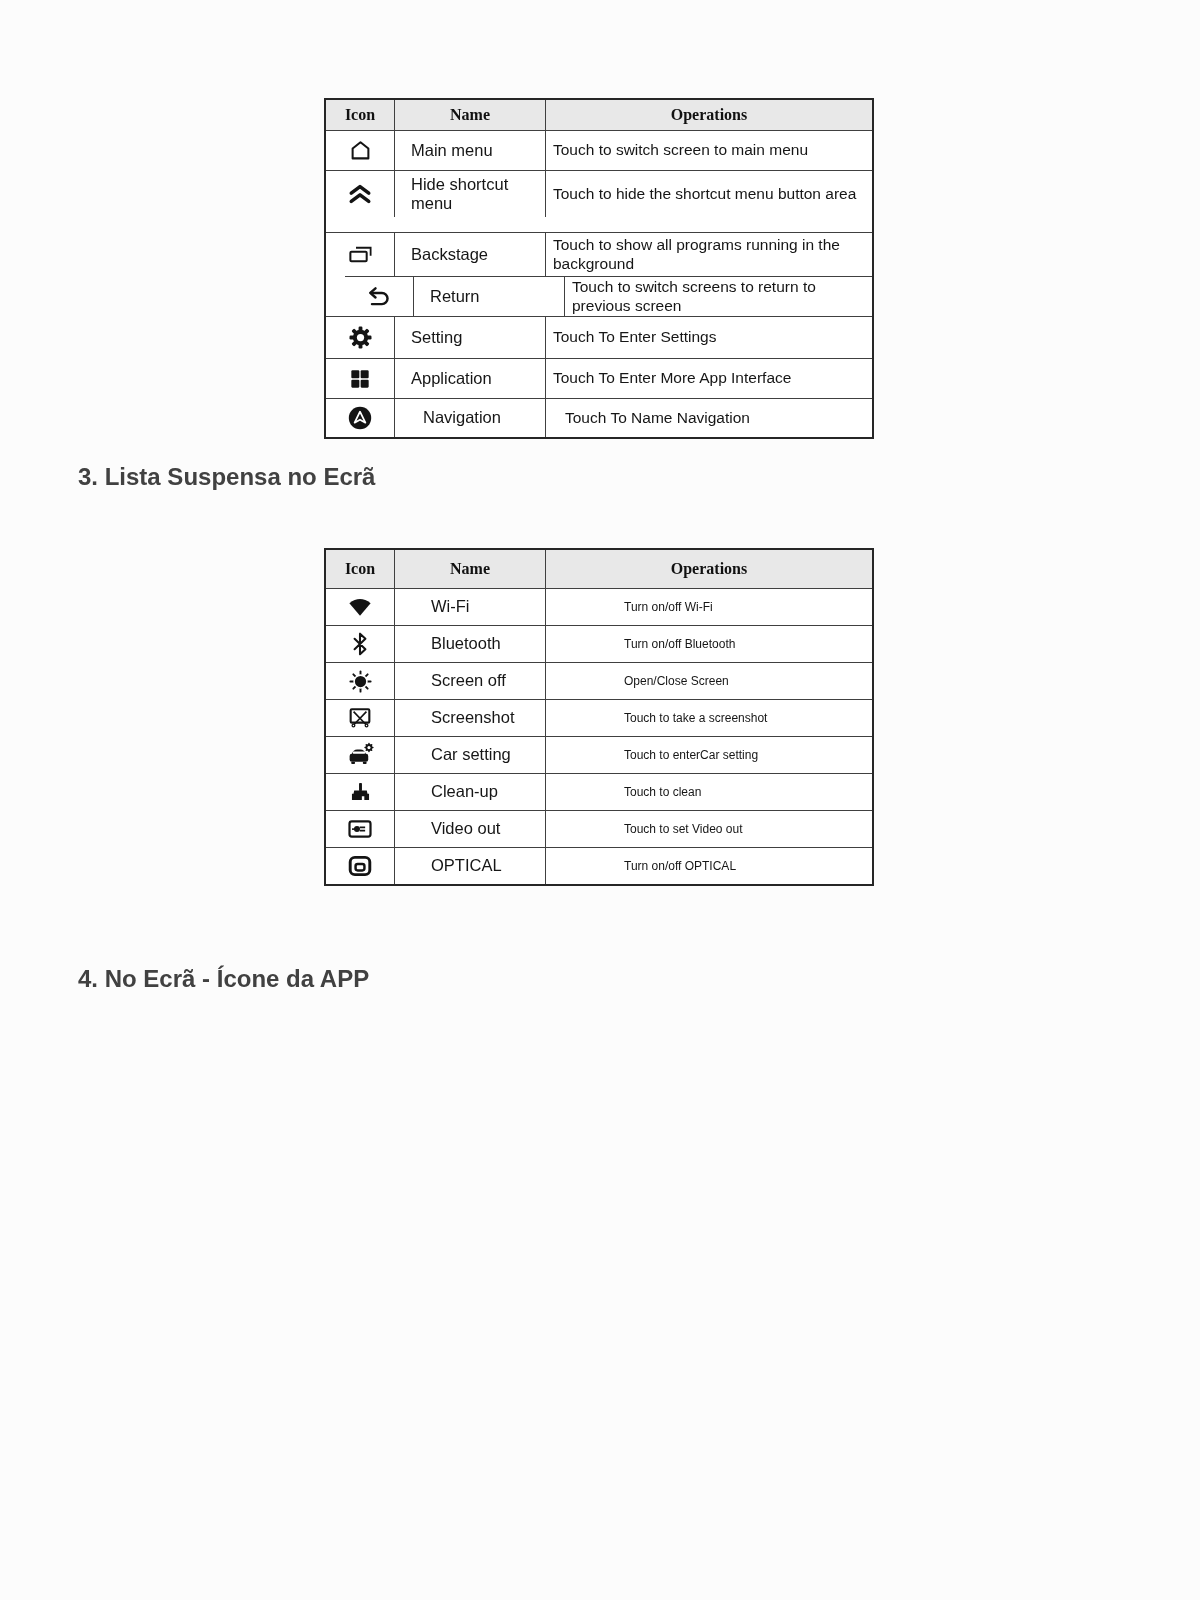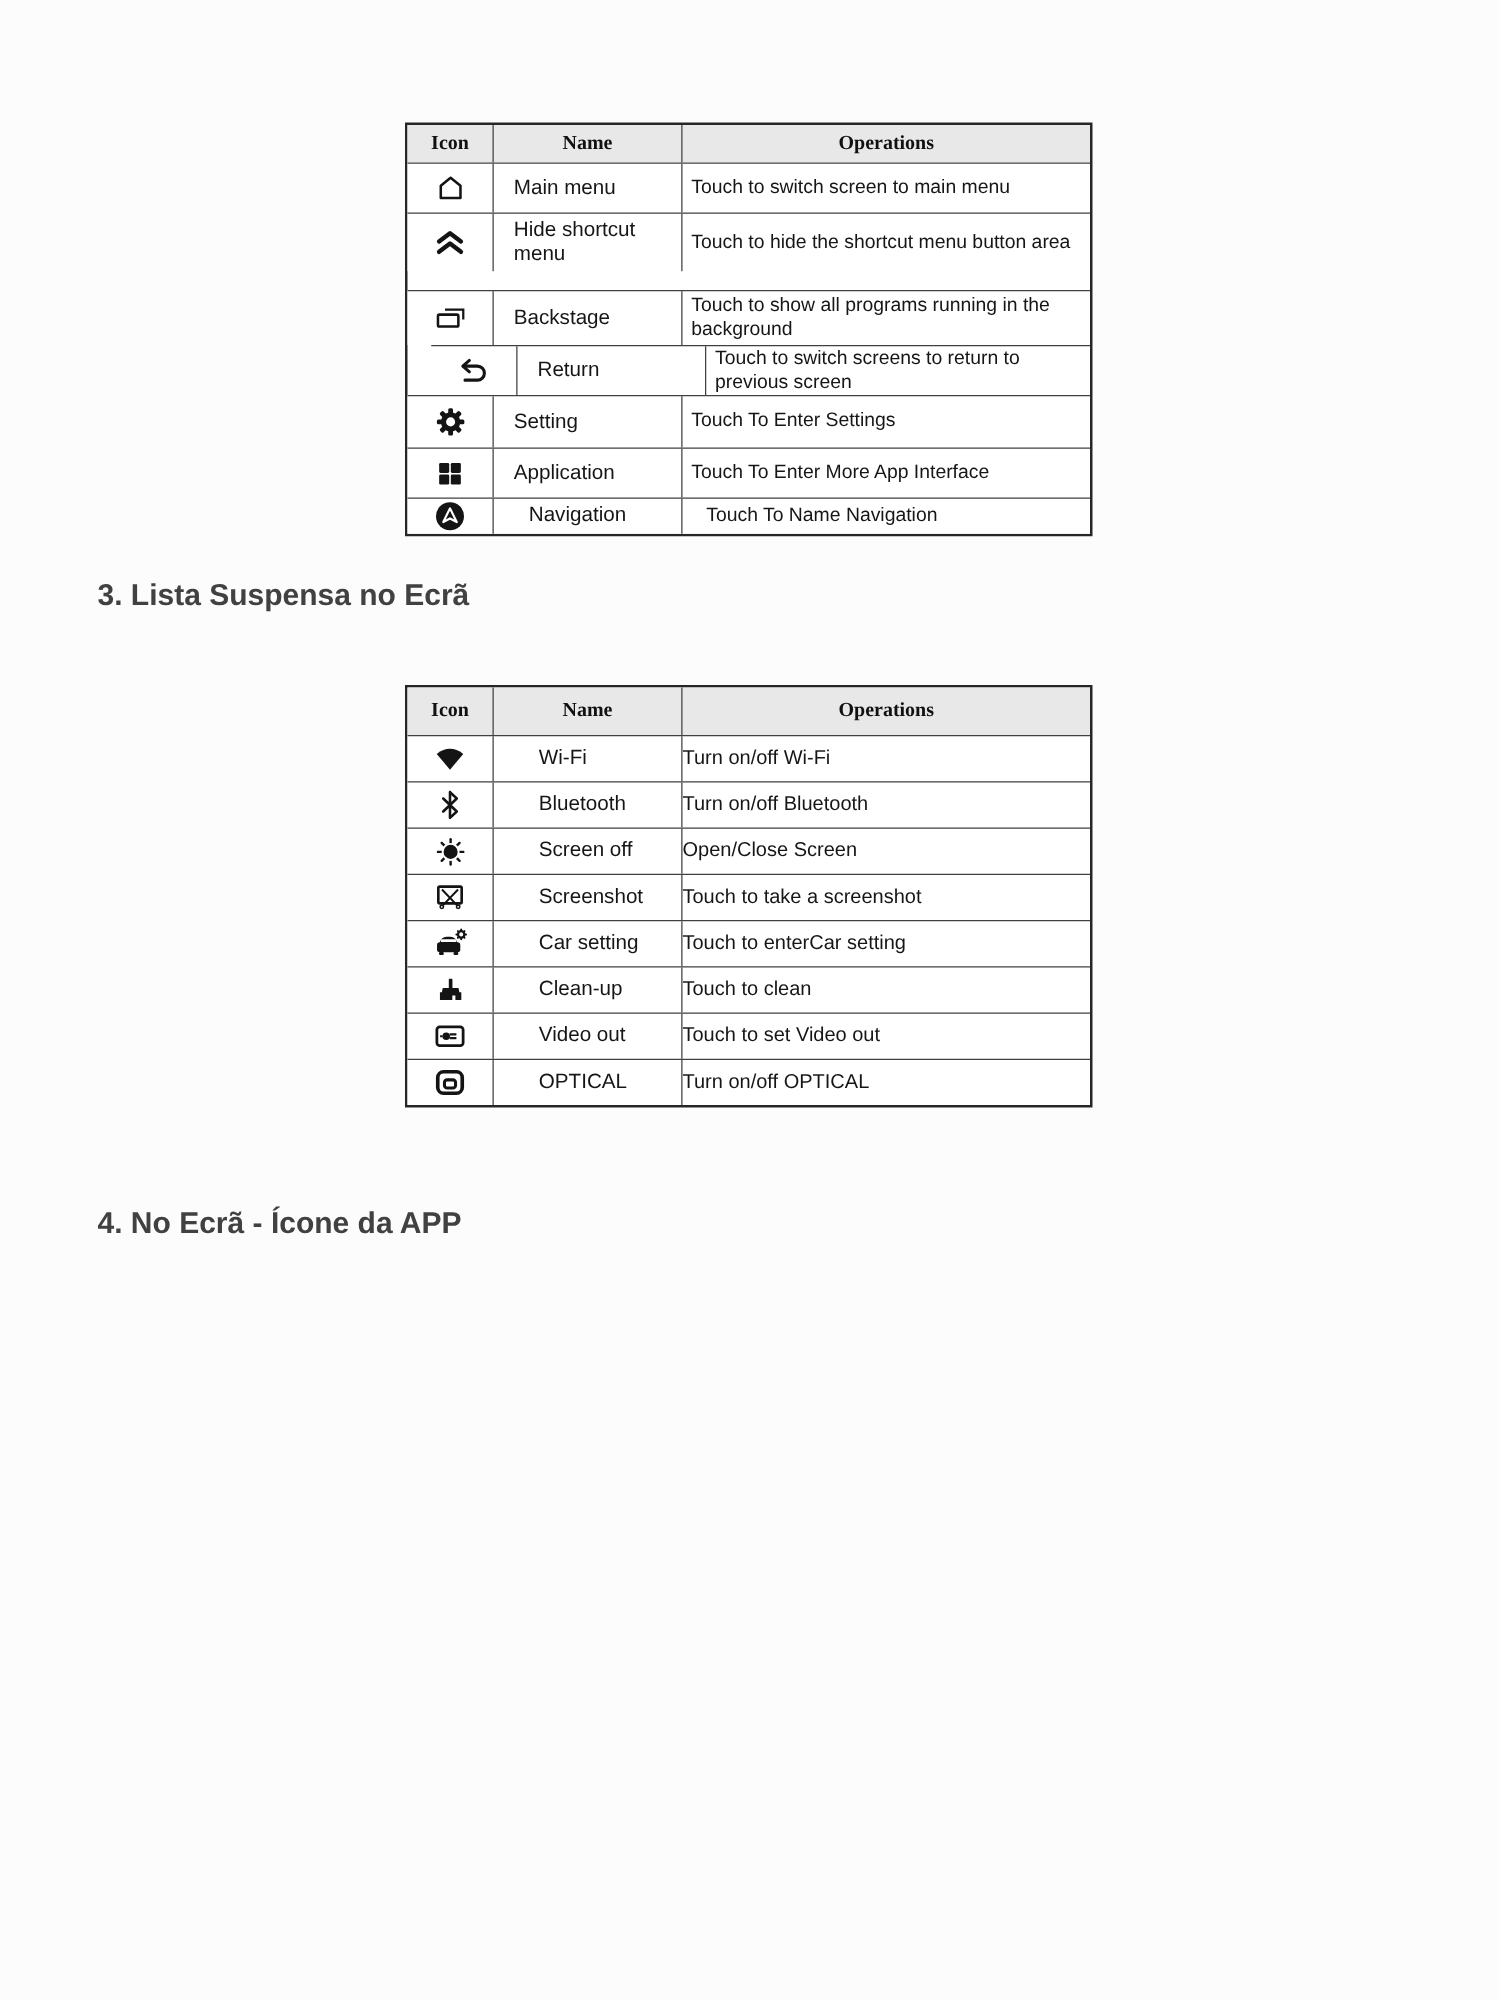--- a/index.html
+++ b/index.html
@@ -42,32 +42,32 @@
 
   
   .t1{left:324px;top:98px;width:550px;}
   .t1 .thead{height:30px;}
   .t1 .trow:nth-child(2){height:40px;}
   .t1 .trow:nth-child(3){height:47px;}
   .t1 .trow:nth-child(4){height:44px;margin-top:15px;}
   .t1 .trow:nth-child(5){height:40px;margin-left:19px;}
   .t1 .trow:nth-child(6){height:42px;}
   .t1 .trow:nth-child(7){height:40px;}
-  .t1 .trow:nth-child(8){height:29px;}
+  .t1 .trow:nth-child(8){height:39px;}
   .t1 .name-cell{padding-left:16px;font-size:16.5px;}
   .t1 .ops-cell{padding-left:7px;padding-right:4px;font-size:15.5px;}
   .t1 .trow:nth-child(8) .name-cell{padding-left:28px;}
   .t1 .trow:nth-child(8) .ops-cell{padding-left:19px;}
 
   
   .t2{left:324px;top:548px;width:550px;}
   .t2 .thead{height:38px;}
   .t2 .trow{height:37px;}
   .t2 .name-cell{padding-left:36px;font-size:16.5px;}
-  .t2 .ops-cell{font-size:16px;}
+  .t2 .ops-cell{padding-left:78px;font-size:12px;}
 
   
   .sec-heading{
     position:absolute;
     font-size:24px;font-weight:bold;color:#414141;
     line-height:30px;white-space:nowrap;
   }
   #heading3{left:78px;top:462px;}
   #heading4{left:78px;top:928px;}
   #rednote{

